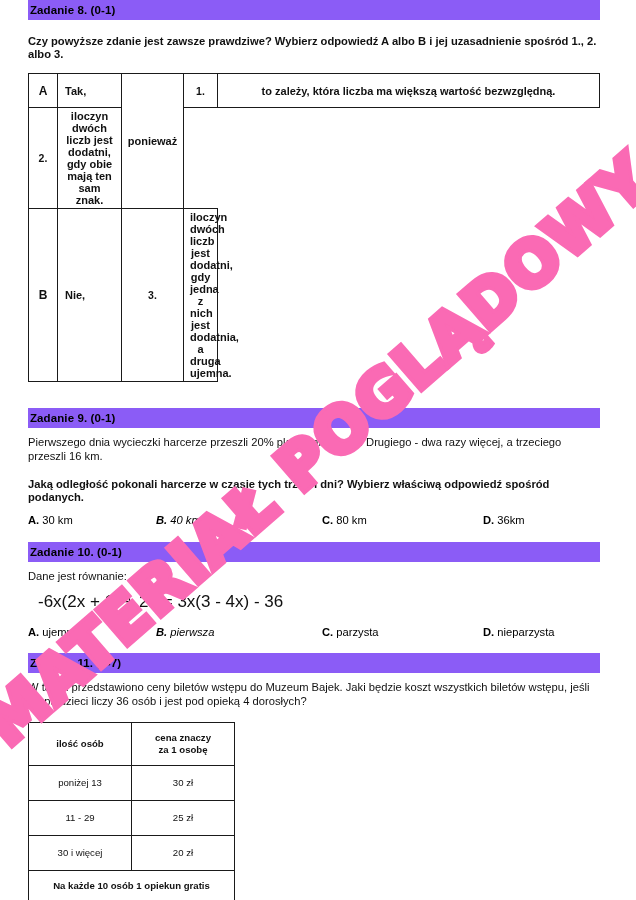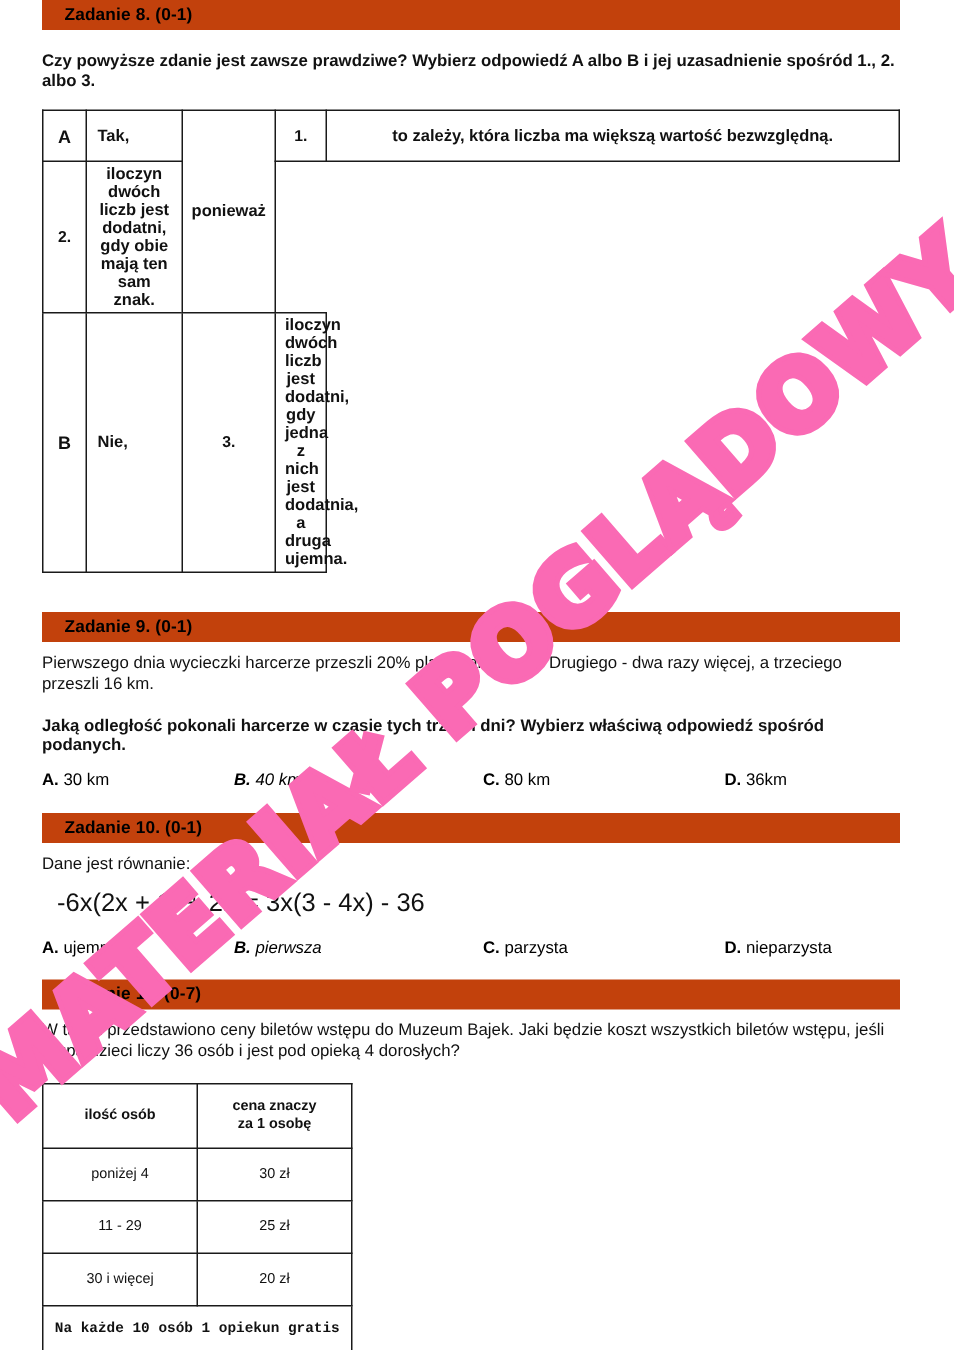--- a/index.html
+++ b/index.html
@@ -29,26 +29,26 @@
   .content {
     position: absolute;
     left: 28px;
     top: 0;
     width: 572px;
     height: 900px;
   }
 
   
   .task-bar {
-    background: #c2410c;
+    background: #8b5cf6;
     height: 20px;
     line-height: 20px;
     font-size: 11.5px;
     font-weight: bold;
-    padding-left: 15px;
+    padding-left: 2px;
     letter-spacing: 0.1px;
     color: #000;
     box-sizing: border-box;
   }
 
   .body-text {
     font-size: 11.2px;
     line-height: 13.2px;
     margin-top: 8px;
     color: #111;
@@ -143,21 +143,20 @@
   .t11 .head td {
     font-weight: bold;
     height: 38px;
     line-height: 12px;
   }
   .t11 .col-a { width: 96px; }
   .t11 .col-b { width: 96px; }
   .t11 .foot td {
     font-weight: bold;
     height: 26px;
-    font-family: Liberation Mono, monospace;
   }
 
   
   .equation {
     margin-top: 9px;
     font-size: 17px;
     padding-left: 10px;
     color: #111;
   }
 
@@ -274,21 +273,21 @@
         <table class="t11">
           <tbody>
             <tr class="head">
               <td class="col-a">ilość osób</td>
               <td class="col-b">
                 <span>cena znaczy</span><br>
                 <span>za 1 osobę</span>
               </td>
             </tr>
             <tr>
-              <td>poniżej 4</td>
+              <td>poniżej 13</td>
               <td>30 zł</td>
             </tr>
             <tr>
               <td>11 - 29</td>
               <td>25 zł</td>
             </tr>
             <tr>
               <td>30 i więcej</td>
               <td>20 zł</td>
             </tr>

